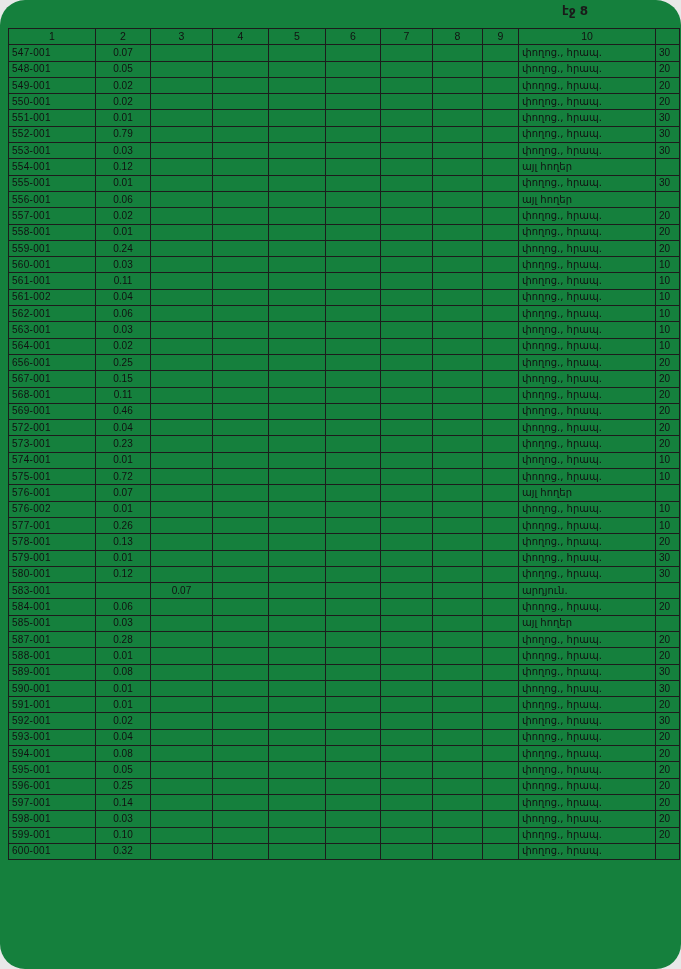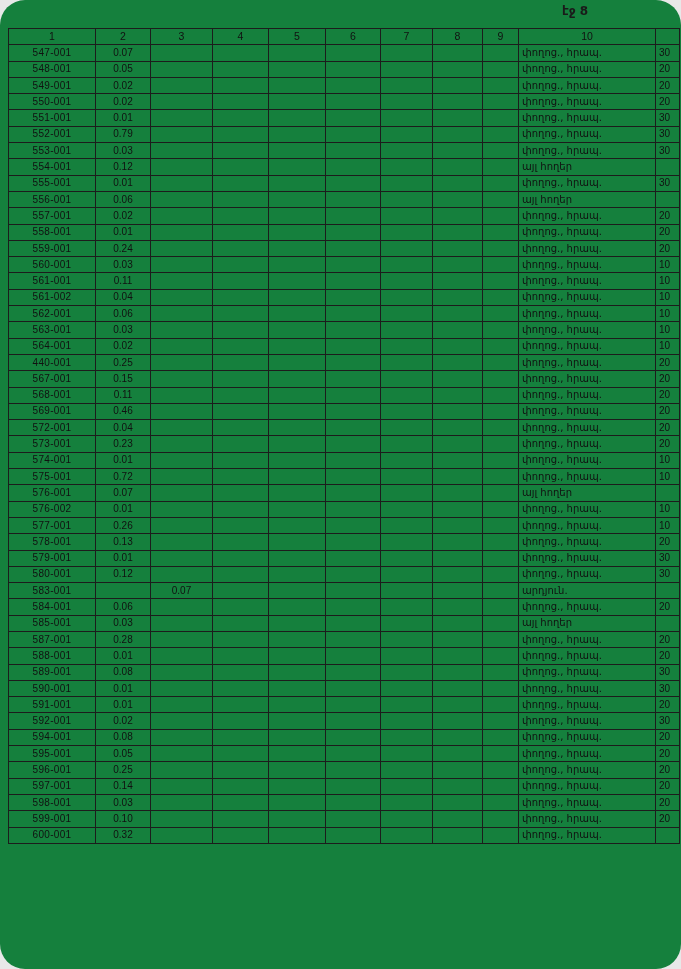--- a/index.html
+++ b/index.html
@@ -43,21 +43,21 @@
     white-space: nowrap;
     overflow: hidden;
     line-height: 1;
     box-sizing: border-box;
   }
   table.doc-table th {
     font-weight: normal;
     text-align: center;
     font-size: 10.5px;
   }
-  td.c1 { text-align: center; letter-spacing: 0.3px; }
+  td.c1 { text-align: left; letter-spacing: 0.3px; }
   td.c2 { text-align: center; }
   td.c3 { text-align: center; }
   td.c10 {
     font-family: "DejaVu Sans", sans-serif;
     font-size: 9.5px;
     text-align: left;
     padding-left: 5px;
     margin-left: 7px;
   }
   th.note, td.note {
@@ -346,21 +346,21 @@
           <td class="c4"></td>
           <td class="c5"></td>
           <td class="c6"></td>
           <td class="c7"></td>
           <td class="c8"></td>
           <td class="c9"></td>
           <td class="c10">փողոց., հրապ.</td>
           <td class="note">10</td>
         </tr>
         <tr>
-          <td class="c1">440-001</td>
+          <td class="c1">656-001</td>
           <td class="c2">0.25</td>
           <td class="c3"></td>
           <td class="c4"></td>
           <td class="c5"></td>
           <td class="c6"></td>
           <td class="c7"></td>
           <td class="c8"></td>
           <td class="c9"></td>
           <td class="c10">փողոց., հրապ.</td>
           <td class="note">20</td>
@@ -643,20 +643,33 @@
           <td class="c2">0.02</td>
           <td class="c3"></td>
           <td class="c4"></td>
           <td class="c5"></td>
           <td class="c6"></td>
           <td class="c7"></td>
           <td class="c8"></td>
           <td class="c9"></td>
           <td class="c10">փողոց., հրապ.</td>
           <td class="note">30</td>
+        </tr>
+        <tr>
+          <td class="c1">593-001</td>
+          <td class="c2">0.04</td>
+          <td class="c3"></td>
+          <td class="c4"></td>
+          <td class="c5"></td>
+          <td class="c6"></td>
+          <td class="c7"></td>
+          <td class="c8"></td>
+          <td class="c9"></td>
+          <td class="c10">փողոց., հրապ.</td>
+          <td class="note">20</td>
         </tr>
         <tr>
           <td class="c1">594-001</td>
           <td class="c2">0.08</td>
           <td class="c3"></td>
           <td class="c4"></td>
           <td class="c5"></td>
           <td class="c6"></td>
           <td class="c7"></td>
           <td class="c8"></td>

